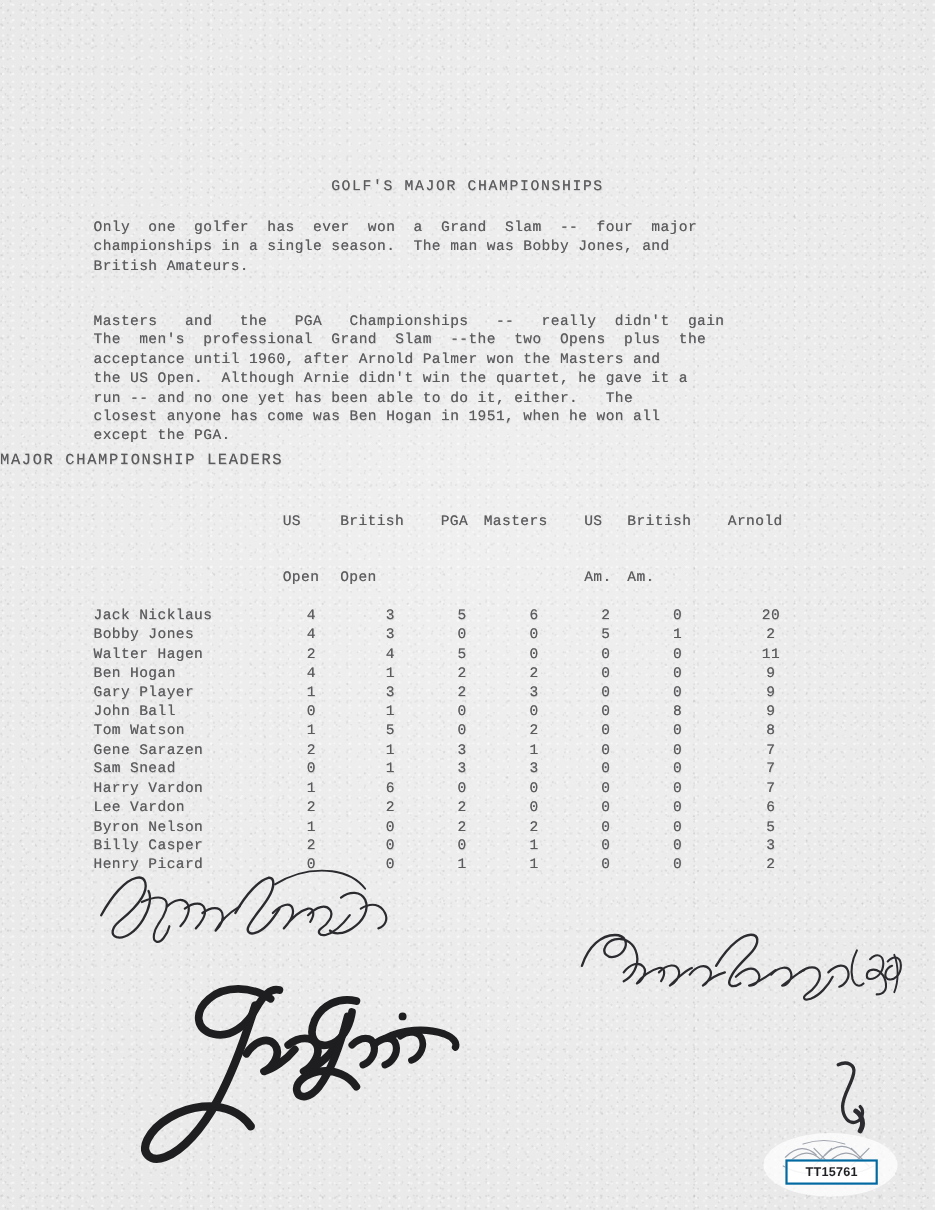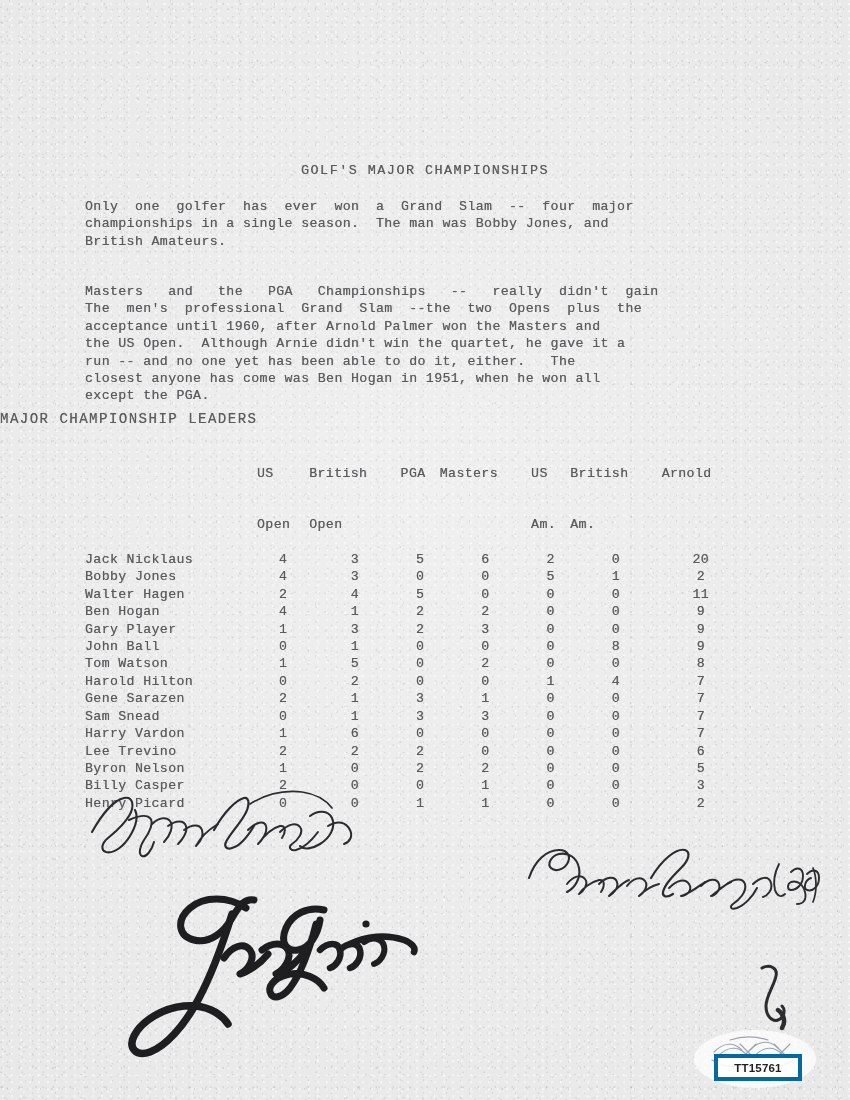--- a/index.html
+++ b/index.html
@@ -151,21 +151,21 @@
   #jsa-oval {
     position: absolute; inset: 0;
     border-radius: 50%;
     background: rgba(255,255,255,0.72);
   }
   #jsa-hologram { position: absolute; left: 16px; top: 6px; width: 92px; height: 34px; }
   #jsa-serial-box {
     position: absolute;
     left: 20px; top: 24px;
     width: 80px; height: 19px;
-    border: 4px solid #0369a1;
+    border: 2px solid #0369a1;
     background: rgba(255,255,255,0.88);
     display: flex;
     align-items: center;
     justify-content: center;
   }
   #jsa-serial {
     font-family: "Liberation Sans", sans-serif;
     font-size: 11.5px;
     font-weight: bold;
     color: #1f1f24;
@@ -305,61 +305,51 @@
             <td class="col-name">Tom Watson</td>
             <td>1</td>
             <td>5</td>
             <td>0</td>
             <td>2</td>
             <td>0</td>
             <td>0</td>
             <td>8</td>
           </tr>
           <tr>
-            <td class="col-name">Harold Hilton</td>
-            <td>0</td>
-            <td>2</td>
-            <td>0</td>
-            <td>0</td>
-            <td>1</td>
-            <td>4</td>
+            <td class="col-name">Gene Sarazen</td>
+            <td>2</td>
+            <td>1</td>
+            <td>3</td>
+            <td>1</td>
+            <td>0</td>
+            <td>0</td>
             <td>7</td>
           </tr>
           <tr>
-            <td class="col-name">Gene Sarazen</td>
-            <td>2</td>
-            <td>1</td>
-            <td>3</td>
-            <td>1</td>
+            <td class="col-name">Sam Snead</td>
+            <td>0</td>
+            <td>1</td>
+            <td>3</td>
+            <td>3</td>
             <td>0</td>
             <td>0</td>
             <td>7</td>
           </tr>
           <tr>
-            <td class="col-name">Sam Snead</td>
-            <td>0</td>
-            <td>1</td>
-            <td>3</td>
-            <td>3</td>
+            <td class="col-name">Harry Vardon</td>
+            <td>1</td>
+            <td>6</td>
+            <td>0</td>
+            <td>0</td>
             <td>0</td>
             <td>0</td>
             <td>7</td>
           </tr>
           <tr>
-            <td class="col-name">Harry Vardon</td>
-            <td>1</td>
-            <td>6</td>
-            <td>0</td>
-            <td>0</td>
-            <td>0</td>
-            <td>0</td>
-            <td>7</td>
-          </tr>
-          <tr>
-            <td class="col-name">Lee Trevino</td>
+            <td class="col-name">Lee Vardon</td>
             <td>2</td>
             <td>2</td>
             <td>2</td>
             <td>0</td>
             <td>0</td>
             <td>0</td>
             <td>6</td>
           </tr>
           <tr>
             <td class="col-name">Byron Nelson</td>

